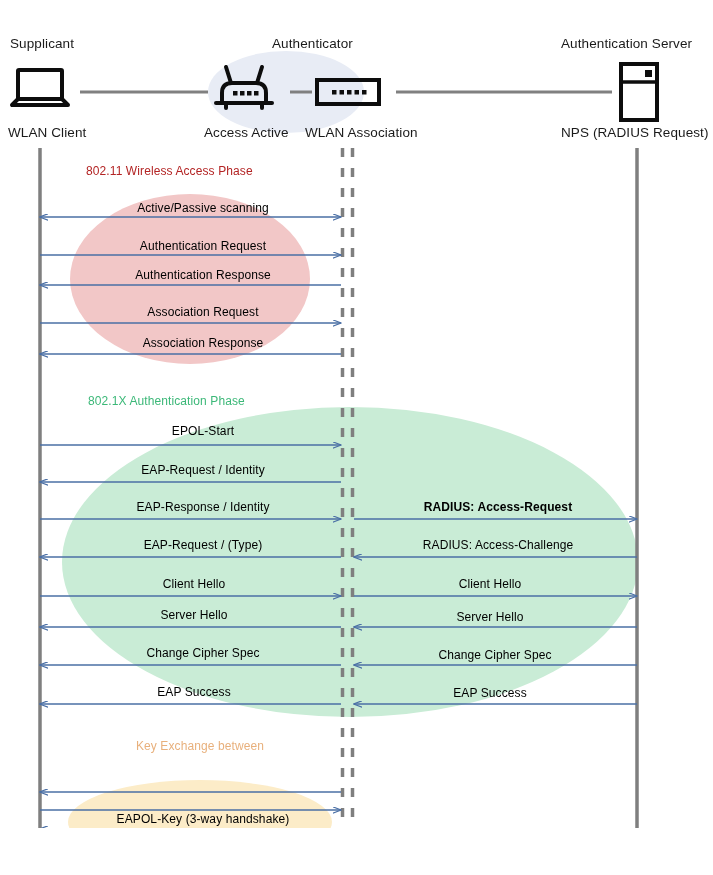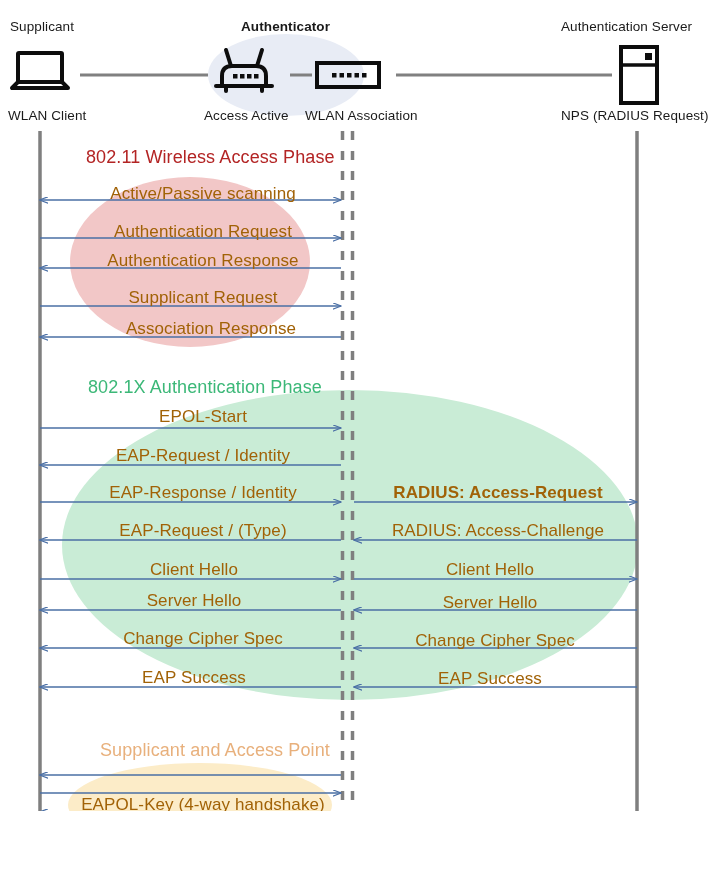--- a/index.html
+++ b/index.html
@@ -10,45 +10,47 @@
   body {
     font-family: "Liberation Sans", sans-serif;
     -webkit-font-smoothing: antialiased;
   }
   #diagram {
     position: relative;
     width: 713px;
     height: 811px;
     background: #ffffff;
     overflow: hidden;
+    margin-top: 17px;
   }
   svg.layer {
     position: absolute;
     left: 0;
     top: 0;
     width: 713px;
     height: 875px;
   }
   .hdr-label {
     position: absolute;
     font-size: 13.5px;
     color: #1a1a1a;
     white-space: nowrap;
     letter-spacing: 0.1px;
   }
   .phase-label {
     position: absolute;
-    font-size: 18px;
+    font-size: 12px;
     white-space: nowrap;
+    text-align: center;
     letter-spacing: 0.1px;
   }
   .msg-label {
     position: absolute;
-    font-size: 17px;
-    color: #a16207;
+    font-size: 12px;
+    color: #000000;
     white-space: nowrap;
     transform: translateX(-50%);
     letter-spacing: 0.1px;
   }
 </style>
 </head>
 <body>
 
 <div id="diagram">
 
@@ -141,48 +143,48 @@
 
     <g stroke="#4a6fa5" stroke-width="1.6" fill="none">
       <line x1="40" y1="775" x2="341" y2="775" marker-start="url(#ah-l)"></line>
       <line x1="40" y1="793" x2="341" y2="793" marker-end="url(#ah-r)"></line>
       <line x1="40" y1="812" x2="341" y2="812" marker-start="url(#ah-l)"></line>
       <line x1="40" y1="830" x2="341" y2="830" marker-end="url(#ah-r)"></line>
     </g>
   </svg>
 
   <div class="hdr-label" style="left:10px; top:19px;">Supplicant</div>
-  <div class="hdr-label" style="left:241px; top:19px;font-weight:bold;">Authenticator</div>
+  <div class="hdr-label" style="left:272px; top:19px;">Authenticator</div>
   <div class="hdr-label" style="left:561px; top:19px;">Authentication Server</div>
 
   <div class="hdr-label" style="left:8px; top:108px;">WLAN Client</div>
   <div class="hdr-label" style="left:204px; top:108px;">Access Active</div>
   <div class="hdr-label" style="left:305px; top:108px;">WLAN Association</div>
   <div class="hdr-label" style="left:561px; top:108px;">NPS (RADIUS Request)</div>
 
   <div class="phase-label" style="left:86px; top:147px; color:#b32424;">802.11 Wireless Access Phase</div>
   <div class="phase-label" style="left:88px; top:377px; color:#3cb878;">802.1X Authentication Phase</div>
-  <div class="phase-label" style="left:100px; top:740px; width:200px; color:#e8b07c;">Supplicant and Access Point</div>
+  <div class="phase-label" style="left:100px; top:722px; width:200px; color:#e8b07c;">Key Exchange between</div>
 
   <div class="msg-label" style="left:203px; top:184px;">Active/Passive scanning</div>
   <div class="msg-label" style="left:203px; top:222px;">Authentication Request</div>
   <div class="msg-label" style="left:203px; top:251px;text-align:right;">Authentication Response</div>
-  <div class="msg-label" style="left:203px; top:288px;">Supplicant Request</div>
-  <div class="msg-label" style="left:211px; top:319px;">Association Response</div>
+  <div class="msg-label" style="left:203px; top:288px;">Association Request</div>
+  <div class="msg-label" style="left:203px; top:319px;">Association Response</div>
 
   <div class="msg-label" style="left:203px; top:407px;">EPOL-Start</div>
   <div class="msg-label" style="left:203px; top:446px;">EAP-Request / Identity</div>
   <div class="msg-label" style="left:203px; top:483px;">EAP-Response / Identity</div>
   <div class="msg-label" style="left:498px; top:483px;font-weight:bold;">RADIUS: Access-Request</div>
   <div class="msg-label" style="left:203px; top:521px;">EAP-Request / (Type)</div>
   <div class="msg-label" style="left:498px; top:521px;">RADIUS: Access-Challenge</div>
   <div class="msg-label" style="left:194px; top:560px;">Client Hello</div>
   <div class="msg-label" style="left:490px; top:560px;">Client Hello</div>
   <div class="msg-label" style="left:194px; top:591px;">Server Hello</div>
   <div class="msg-label" style="left:490px; top:593px;">Server Hello</div>
   <div class="msg-label" style="left:203px; top:629px;">Change Cipher Spec</div>
   <div class="msg-label" style="left:495px; top:631px;">Change Cipher Spec</div>
   <div class="msg-label" style="left:194px; top:668px;">EAP Success</div>
   <div class="msg-label" style="left:490px; top:669px;">EAP Success</div>
 
-  <div class="msg-label" style="left:203px; top:795px;">EAPOL-Key (4-way handshake)</div>
+  <div class="msg-label" style="left:203px; top:795px;">EAPOL-Key (3-way handshake)</div>
 
 </div>
 
 </body></html>

